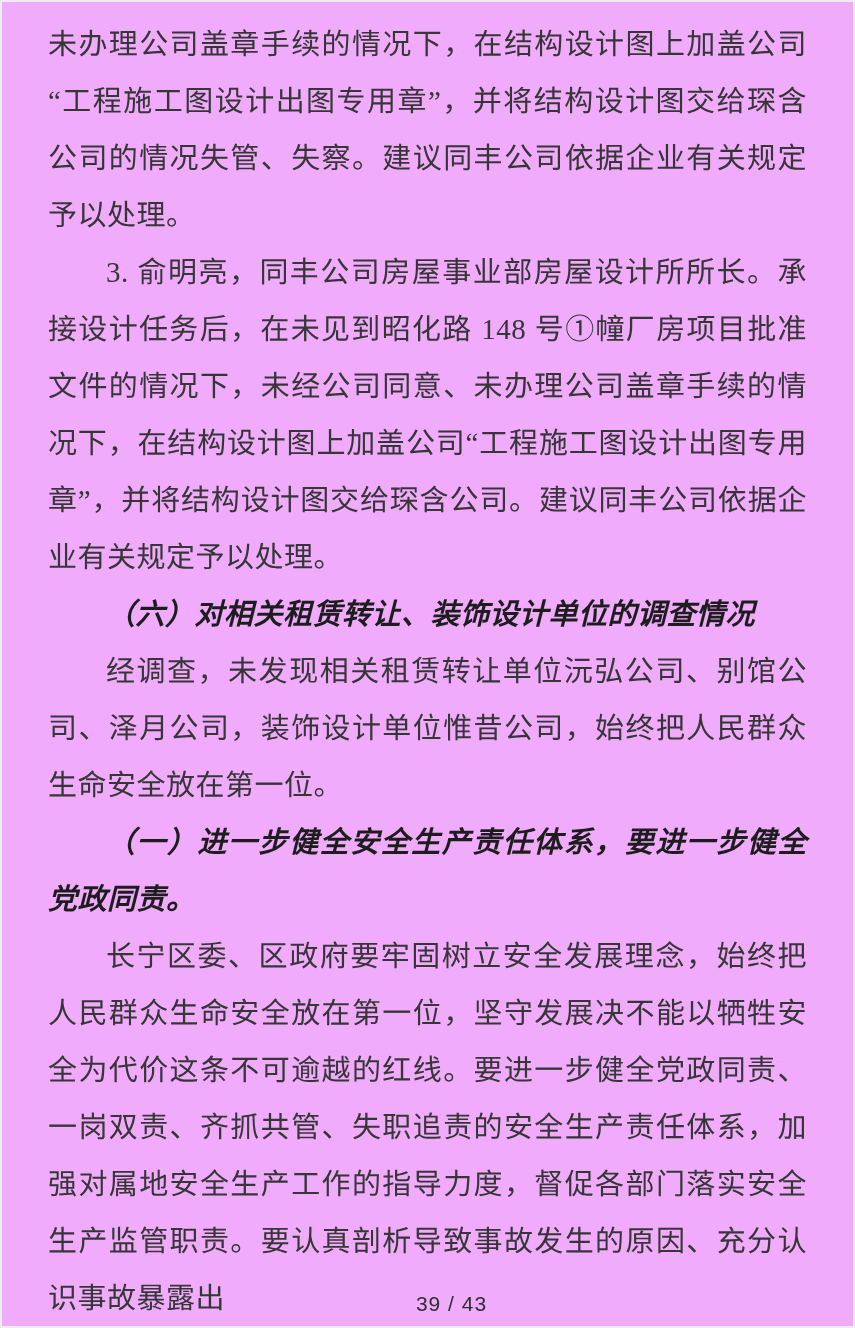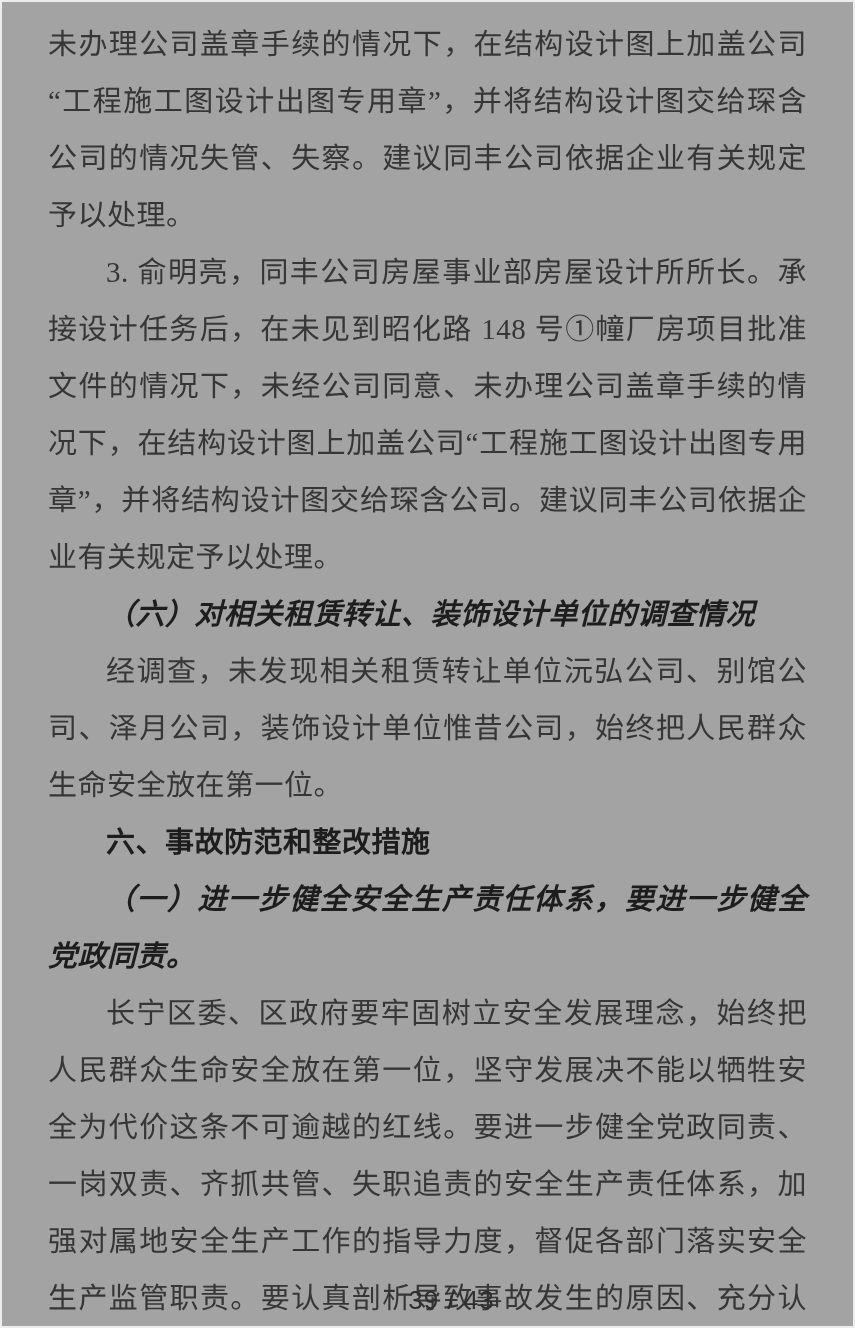--- a/index.html
+++ b/index.html
@@ -5,21 +5,21 @@
   html, body {
     margin: 0;
     padding: 0;
     background: #ffffff;
   }
   .page {
     position: relative;
     width: 855px;
     height: 1328px;
     margin: 0 auto;
-    background: #a3a3a3;
+    background: #f0abfc;
     box-sizing: border-box;
     border: 2px solid #ededed;
     overflow: hidden;
   }
   .doc {
     box-sizing: border-box;
     padding: 14px 46px 0 46px;
     font-family: "Liberation Serif", "DejaVu Serif", serif;
     font-size: 29px;
     line-height: 57px;
@@ -44,33 +44,32 @@
     font-weight: 600;
     color: #1d1d1d;
   }
   .footer {
     position: absolute;
     left: 0;
     right: 0;
     bottom: 10px;
     text-align: center;
     font-family: "Liberation Sans", "DejaVu Sans", sans-serif;
-    font-size: 26px;
+    font-size: 21px;
     color: #2e2e2e;
     letter-spacing: 1px;
     padding-left: 48px;
   }
 </style>
 </head>
 <body>
 
 <div class="page">
   <div class="doc">
     <p class="para no-indent">未办理公司盖章手续的情况下，在结构设计图上加盖公司“工程施工图设计出图专用章”，并将结构设计图交给琛含公司的情况失管、失察。建议同丰公司依据企业有关规定予以处理。</p>
     <p class="para">3. 俞明亮，同丰公司房屋事业部房屋设计所所长。承接设计任务后，在未见到昭化路 148 号①幢厂房项目批准文件的情况下，未经公司同意、未办理公司盖章手续的情况下，在结构设计图上加盖公司“工程施工图设计出图专用章”，并将结构设计图交给琛含公司。建议同丰公司依据企业有关规定予以处理。</p>
     <p class="para h-kai">（六）对相关租赁转让、装饰设计单位的调查情况</p>
     <p class="para">经调查，未发现相关租赁转让单位沅弘公司、别馆公司、泽月公司，装饰设计单位惟昔公司，始终把人民群众生命安全放在第一位。</p>
-    <p class="para h-hei">六、事故防范和整改措施</p>
     <p class="para h-kai">（一）进一步健全安全生产责任体系，要进一步健全党政同责。</p>
     <p class="para">长宁区委、区政府要牢固树立安全发展理念，始终把人民群众生命安全放在第一位，坚守发展决不能以牺牲安全为代价这条不可逾越的红线。要进一步健全党政同责、一岗双责、齐抓共管、失职追责的安全生产责任体系，加强对属地安全生产工作的指导力度，督促各部门落实安全生产监管职责。要认真剖析导致事故发生的原因、充分认识事故暴露出</p>
   </div>
   <div class="footer">39 / 43</div>
 </div>
 
 </body></html>

